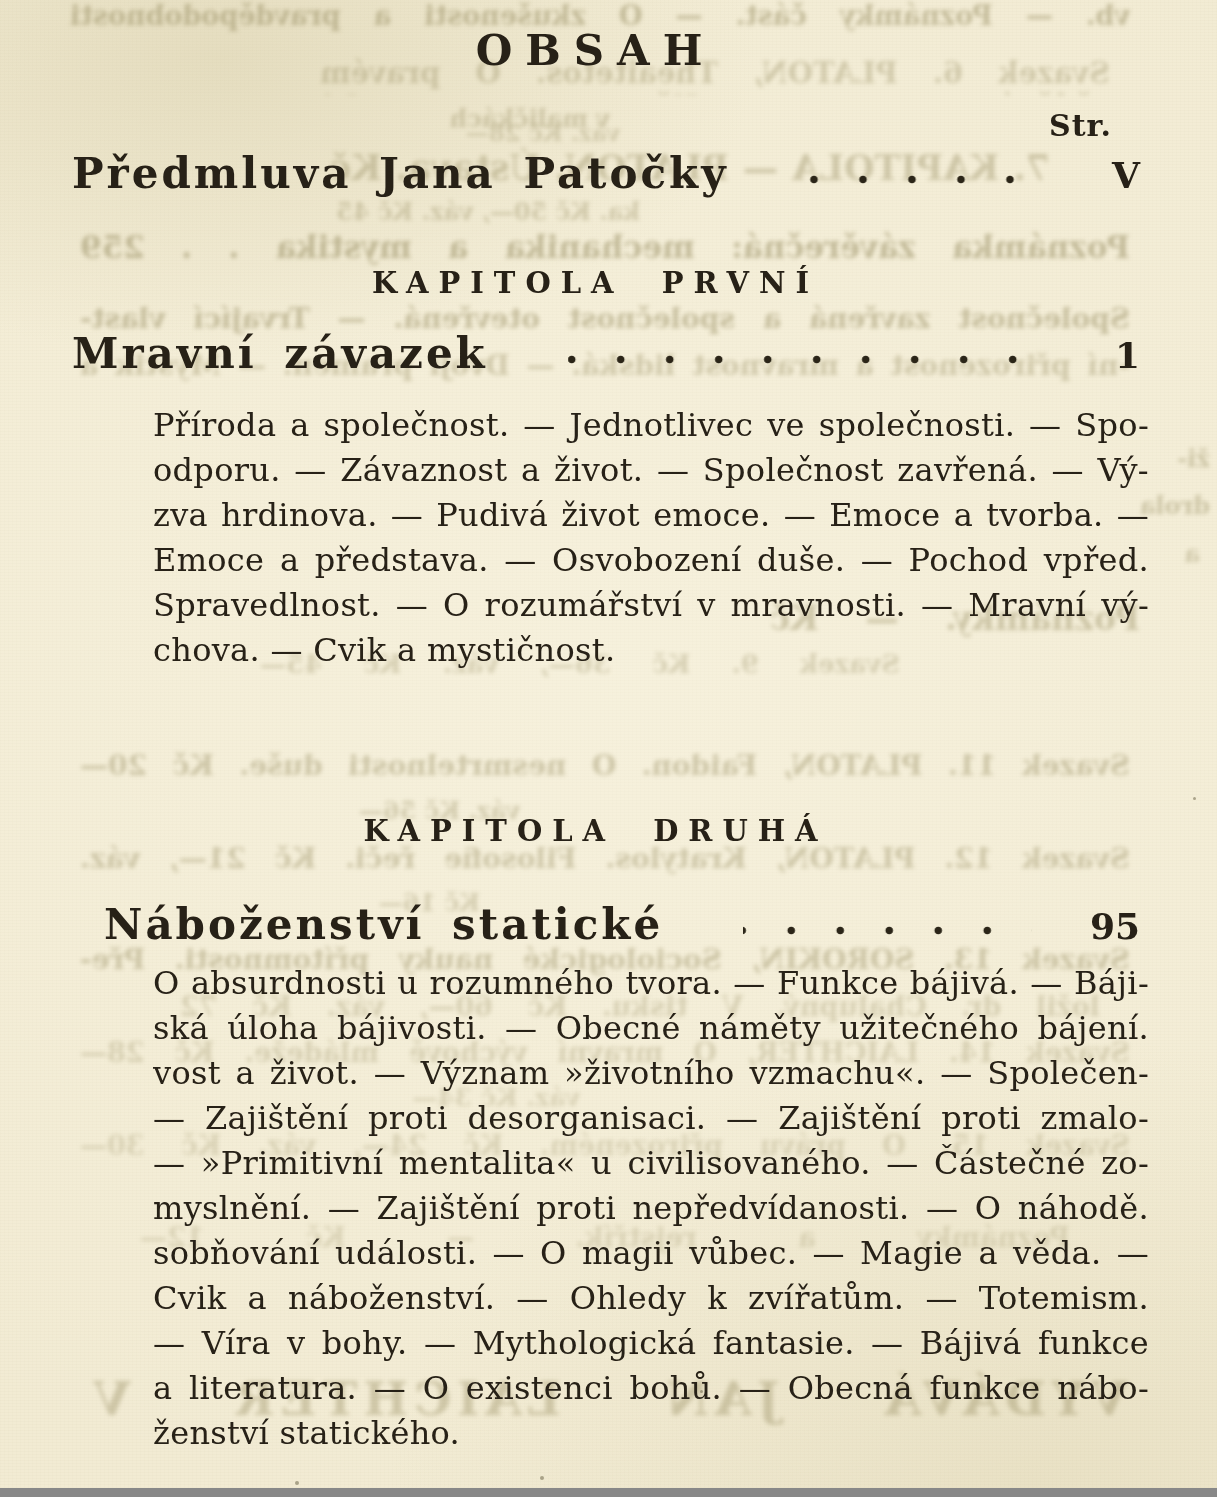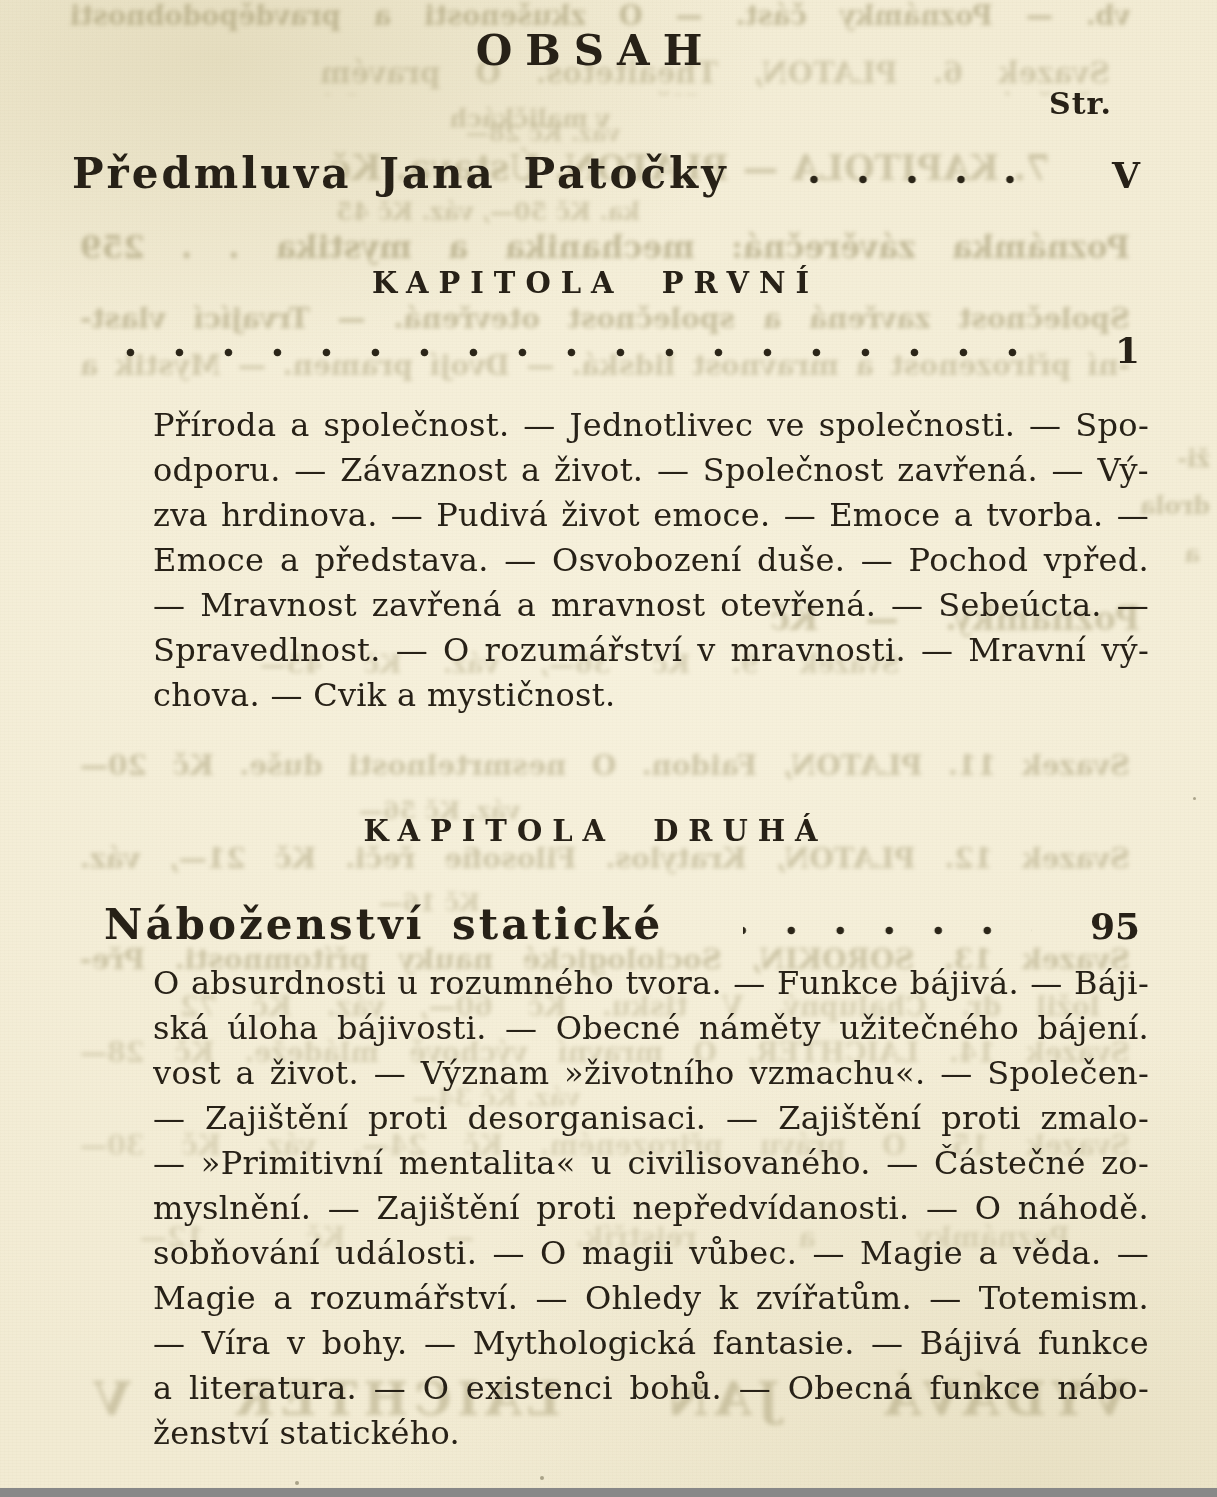--- a/index.html
+++ b/index.html
@@ -34,21 +34,21 @@
   .ghost-line.j{white-space:normal;text-align:justify;text-align-last:justify;height:1.3em;}
   .speck{position:absolute;border-radius:50%;background:#6f684c;opacity:.55;}
   
   #content{position:absolute;inset:0;z-index:2;}
   .obsah{
     position:absolute;top:26px;left:0;width:100%;
     text-align:center;transform:translateX(-13px);
     font-size:42px;font-weight:700;letter-spacing:13px;
   }
   .str{
-    position:absolute;top:86px;right:105px;
+    position:absolute;top:108px;right:105px;
     font-size:30px;font-weight:700;letter-spacing:1px;
   }
   .kapitola{
     position:absolute;left:0;width:100%;
     text-align:center;transform:translateX(-13px);
     font-size:29px;font-weight:700;letter-spacing:10px;word-spacing:18px;
   }
   #kapitola-1{top:266px;}
   #kapitola-2{top:814px;}
   .toc-row{
@@ -126,50 +126,50 @@
 
     <div class="toc-row" id="row-preface">
       <span class="toc-label">Předmluva Jana Patočky</span>
       <span class="toc-leader"></span>
       <span class="toc-page">V</span>
     </div>
 
     <div class="kapitola" id="kapitola-1">KAPITOLA PRVNÍ</div>
 
     <div class="toc-row" id="row-ch1">
+      <span class="toc-label">Mravní závazek</span>
       <span class="toc-leader"></span>
       <span class="toc-page">1</span>
     </div>
 
     <div class="para" id="para-1">
       <div class="p-line">Příroda a společnost. — Jednotlivec ve společnosti. — Spo-</div>
       <div class="p-line">odporu. — Závaznost a život. — Společnost zavřená. — Vý-</div>
       <div class="p-line">zva hrdinova. — Pudivá život emoce. — Emoce a tvorba. —</div>
       <div class="p-line">Emoce a představa. — Osvobození duše. — Pochod vpřed.</div>
-      <div class="p-line">— Mravnost zavřená a mravnost otevřená. — Sebeúcta. —</div>
       <div class="p-line">Spravedlnost. — O rozumářství v mravnosti. — Mravní vý-</div>
       <div class="p-line p-line--end">chova. — Cvik a mystičnost.</div>
     </div>
 
     <div class="kapitola" id="kapitola-2">KAPITOLA DRUHÁ</div>
 
     <div class="toc-row" id="row-ch2">
       <span class="toc-label">Náboženství statické</span>
       <span class="toc-leader"></span>
       <span class="toc-page">95</span>
     </div>
 
     <div class="para" id="para-2">
       <div class="p-line">O absurdnosti u rozumného tvora. — Funkce bájivá. — Báji-</div>
       <div class="p-line">ská úloha bájivosti. — Obecné náměty užitečného bájení.</div>
       <div class="p-line">vost a život. — Význam »životního vzmachu«. — Společen-</div>
       <div class="p-line">— Zajištění proti desorganisaci. — Zajištění proti zmalo-</div>
       <div class="p-line">— »Primitivní mentalita« u civilisovaného. — Částečné zo-</div>
       <div class="p-line">myslnění. — Zajištění proti nepředvídanosti. — O náhodě.</div>
       <div class="p-line">sobňování události. — O magii vůbec. — Magie a věda. —</div>
-      <div class="p-line">Magie a rozumářství. — Ohledy k zvířatům. — Totemism.</div>
+      <div class="p-line">Cvik a náboženství. — Ohledy k zvířatům. — Totemism.</div>
       <div class="p-line">— Víra v bohy. — Mythologická fantasie. — Bájivá funkce</div>
       <div class="p-line">a literatura. — O existenci bohů. — Obecná funkce nábo-</div>
       <div class="p-line p-line--end">ženství statického.</div>
     </div>
 
   </div>
 </div>
 
 </body></html>

